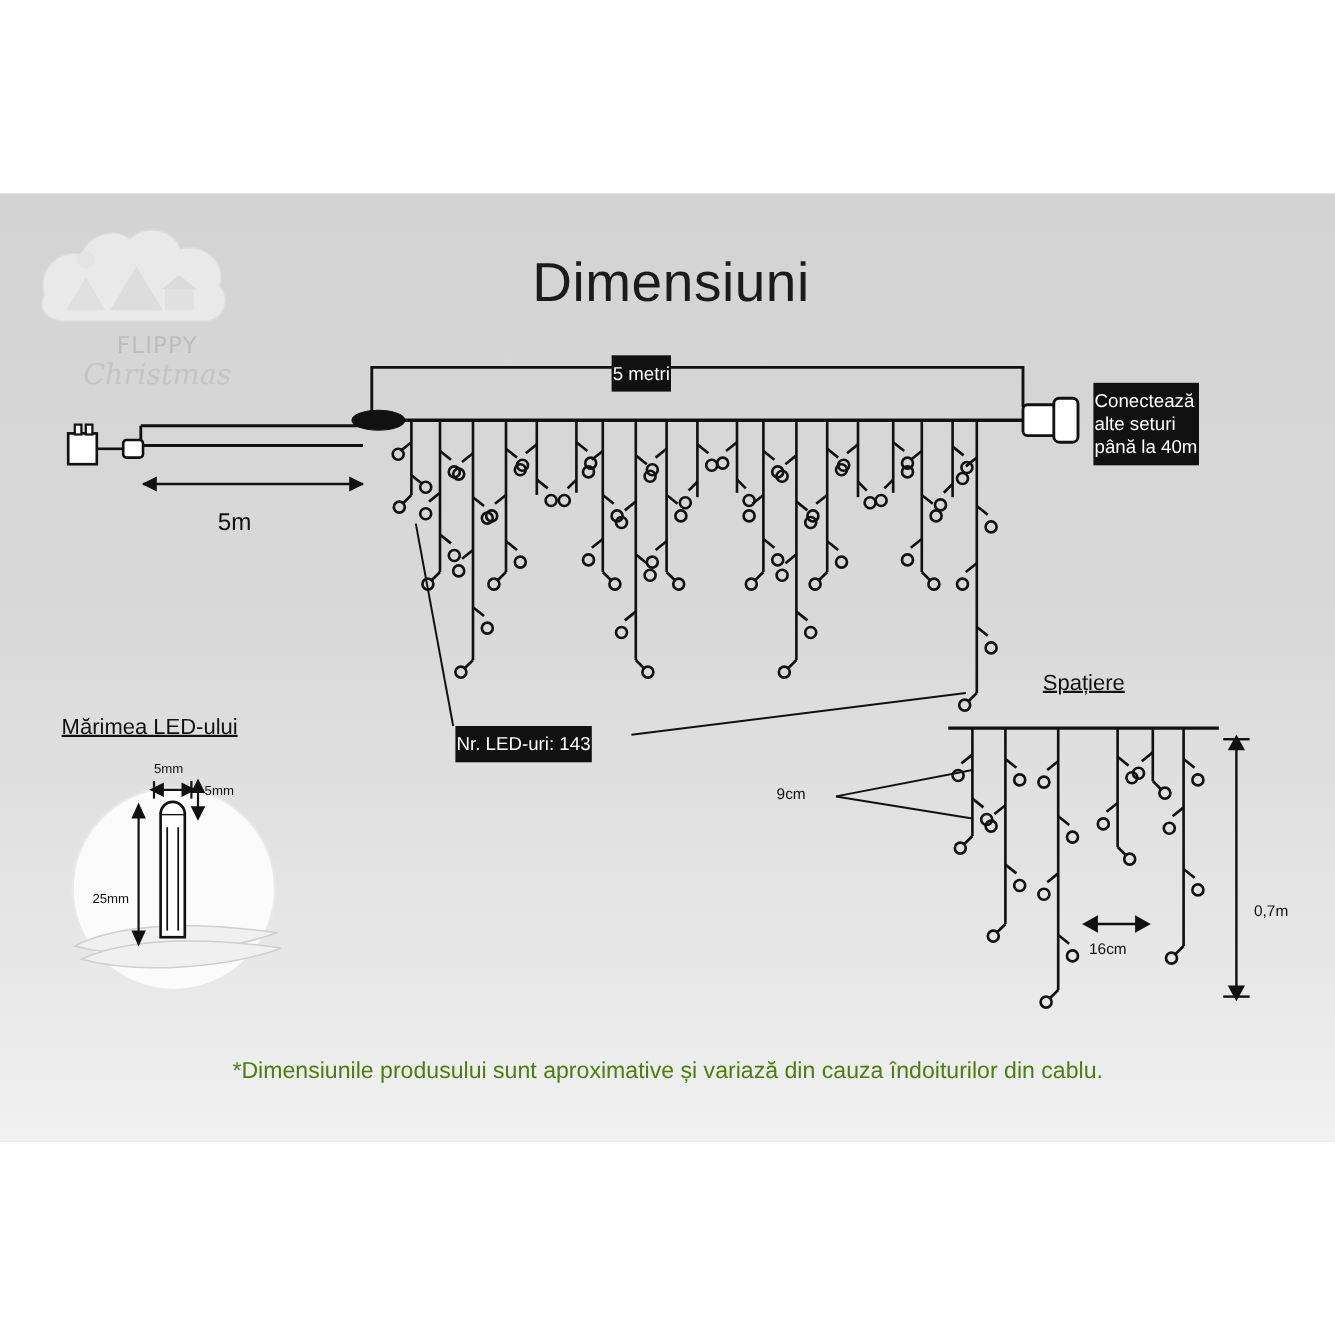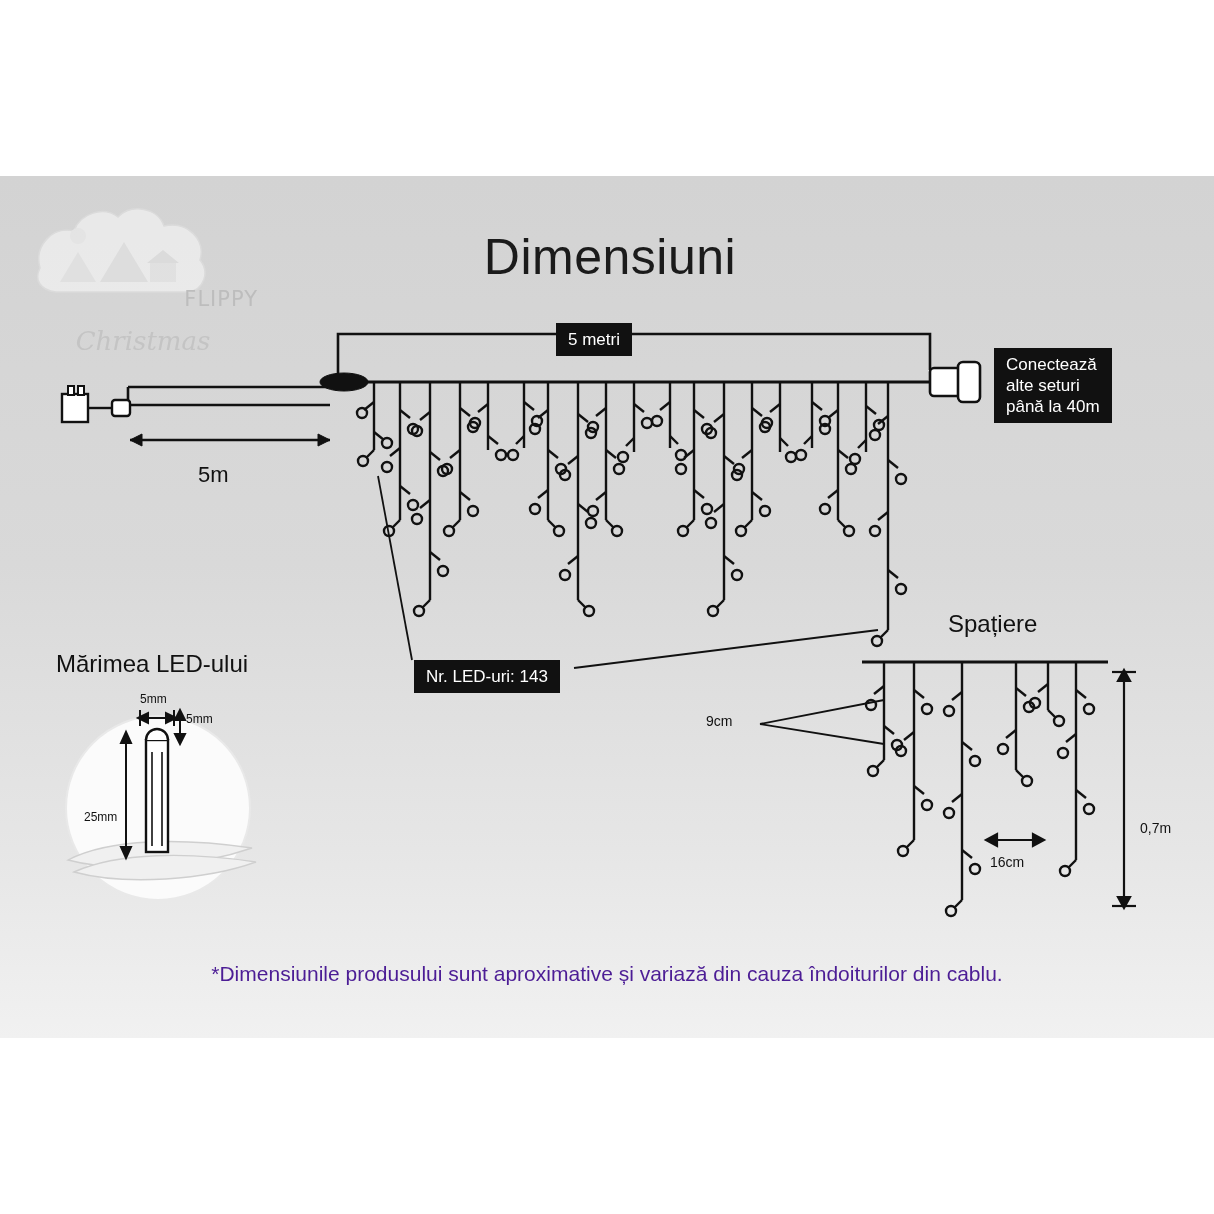--- a/index.html
+++ b/index.html
@@ -33,52 +33,53 @@
     font-size:50px;
     color:#1b1b1b;
     letter-spacing:0.5px;
   }
   .badge{
     position:absolute;
     background:#111111;
     color:#ffffff;
     font-size:17px;
     line-height:21px;
-    padding:6px 12px;
+    padding:6px 1px;
     white-space:pre-line;
   }
   .lbl{
     position:absolute;
     color:#111111;
     font-size:17px;
     white-space:nowrap;
   }
   .lbl-sm{font-size:12px;}
   .lbl-md{font-size:14px;}
   .section-title{
     position:absolute;
     color:#111111;
-    font-size:24px;
+    font-size:20px;
     white-space:nowrap;
+    text-decoration:underline;
   }
   .footnote{
     position:absolute;
     left:0;top:962px;
     width:1214px;
     text-align:center;
     font-size:21px;
-    color:#4c1d95;
+    color:#4d7c0f;
   }
   .logo{
     position:absolute;
     left:28px;top:206px;
     width:230px;height:160px;
   }
   .logo-txt1{
-    position:absolute;left:0;top:81px;width:230px;text-align:right;
+    position:absolute;left:0;top:96px;width:230px;text-align:center;
     font-size:21px;color:#bdbdbd;font-family:"DejaVu Sans", sans-serif;
     letter-spacing:1px;
   }
   .logo-txt2{
     position:absolute;left:0;top:120px;width:230px;text-align:center;
     font-size:26px;color:#c4c4c4;font-family:"DejaVu Serif", serif;
     font-style:italic;
   }
 </style>
 </head>

